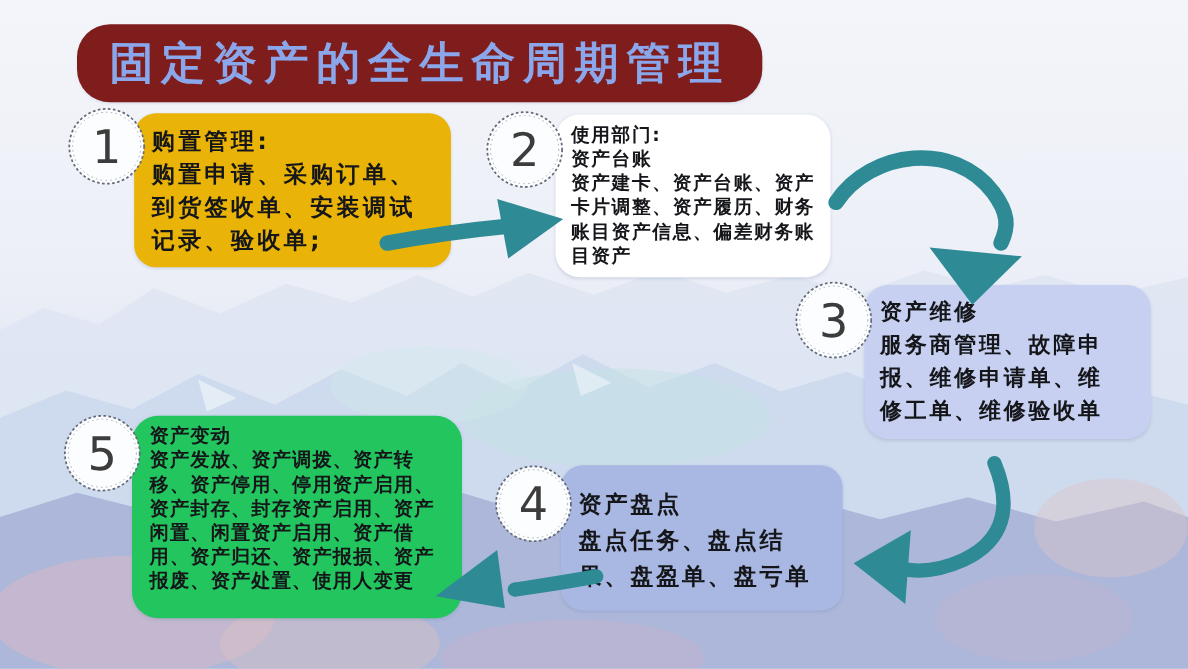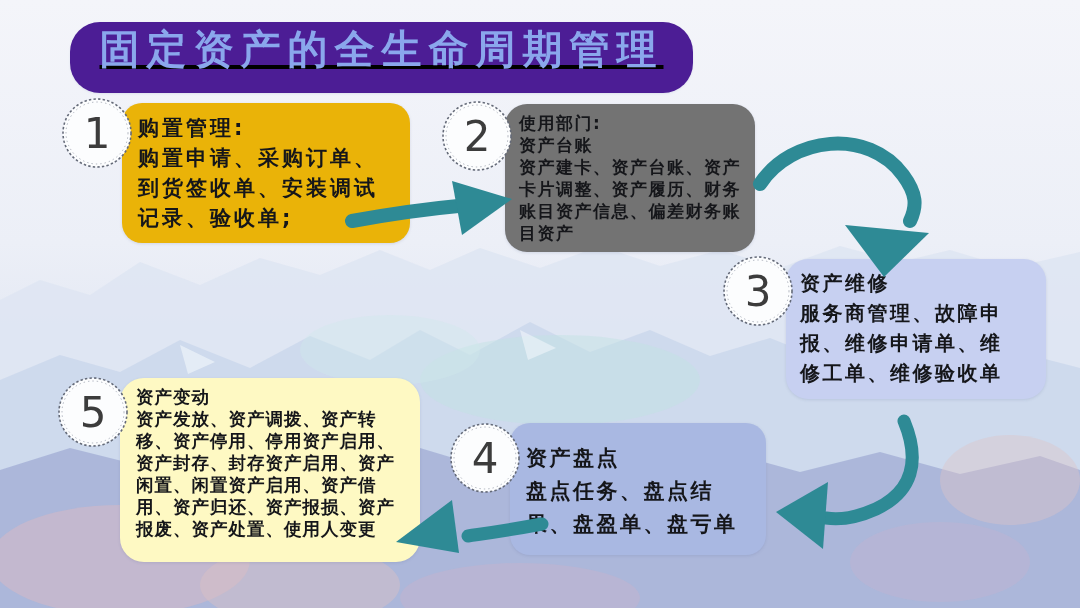--- a/index.html
+++ b/index.html
@@ -5,46 +5,45 @@
   html,body{margin:0;padding:0;background:#dfe4f0;}
   .stage{
     position:relative;width:1080px;height:608px;overflow:hidden;
     font-family:"DejaVu Sans",sans-serif;
   }
   .bg{position:absolute;left:0;top:0;width:1080px;height:608px;}
   .arrows{position:absolute;left:0;top:0;width:1080px;height:608px;pointer-events:none;z-index:30;}
 
   .title-box{
     position:absolute;left:70px;top:22px;width:623px;height:71px;
-    background:#4c1d95;border-radius:30px;z-index:10;
-    display:flex;align-items:flex-start;justify-content:center;
+    background:#7f1d1d;border-radius:30px;z-index:10;
+    display:flex;align-items:center;justify-content:center;
     box-shadow:0 1px 2px rgba(120,140,180,.15);
-    text-decoration:underline;
   }
   .title-text{
     font-size:40px;font-weight:700;letter-spacing:7px;color:#8aa7ec;white-space:nowrap;
   }
 
   .card{
     position:absolute;z-index:10;box-sizing:border-box;
     color:#15161a;font-weight:700;border-radius:22px;
     box-shadow:0 1px 3px rgba(90,105,150,.18);
   }
   .card .heading{white-space:pre-line;}
   .card .body{white-space:pre-line;}
 
   .card1{left:122px;top:103px;width:288px;height:140px;background:#eab308;
          padding:10px 12px 8px 16px;font-size:21px;line-height:30px;letter-spacing:3px;border-radius:20px;}
-  .card2{left:505px;top:104px;width:250px;height:148px;background:#737373;
+  .card2{left:505px;top:104px;width:250px;height:148px;background:#ffffff;
          padding:8px 10px 6px 14px;font-size:17px;line-height:22px;letter-spacing:1.5px;}
   .card3{left:786px;top:259px;width:260px;height:140px;background:#c7d0f1;
          padding:9px 24px 6px 14px;font-size:20px;line-height:30px;letter-spacing:2.5px;}
   .card4{left:510px;top:423px;width:256px;height:132px;background:#a9b8e2;
          padding:19px 12px 6px 16px;font-size:21px;line-height:33px;letter-spacing:2.5px;border-radius:20px;}
-  .card5{left:120px;top:378px;width:300px;height:184px;background:#fef9c3;
+  .card5{left:120px;top:378px;width:300px;height:184px;background:#22c55e;
          padding:8px 12px 6px 16px;font-size:17.5px;line-height:22px;letter-spacing:1px;border-radius:24px;}
 
   .badge{position:absolute;width:80px;height:80px;z-index:20;}
   .badge svg{position:absolute;left:0;top:0;}
   .badge .num{
     position:absolute;left:0;top:0;width:80px;height:80px;
     display:flex;align-items:center;justify-content:center;
     font-size:42px;font-weight:400;color:#3c3c3c;
   }
   .badge1{left:57px;top:93px;}

